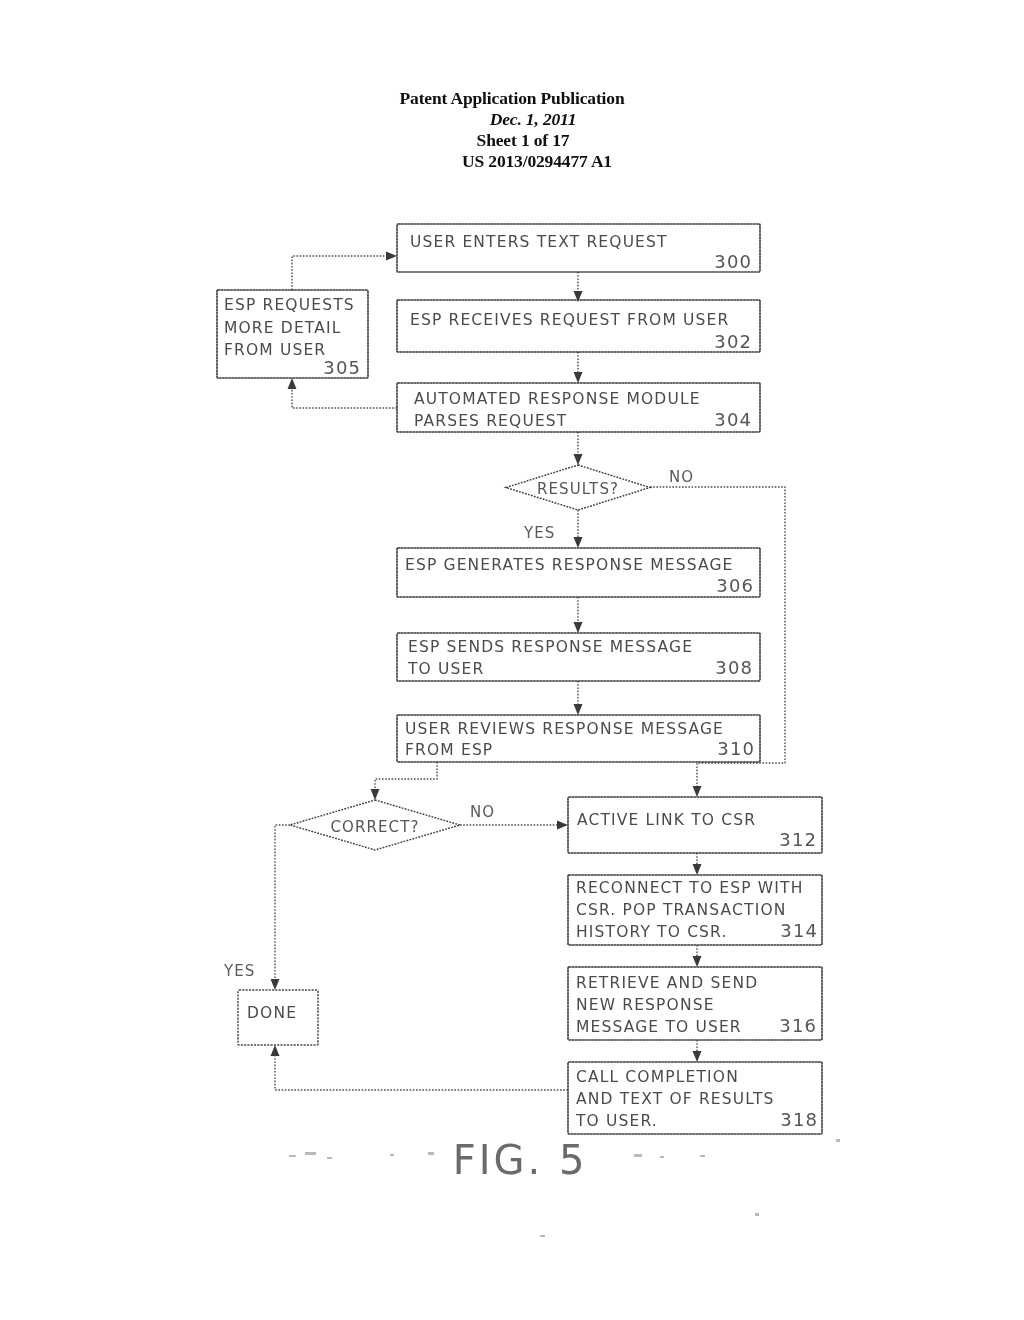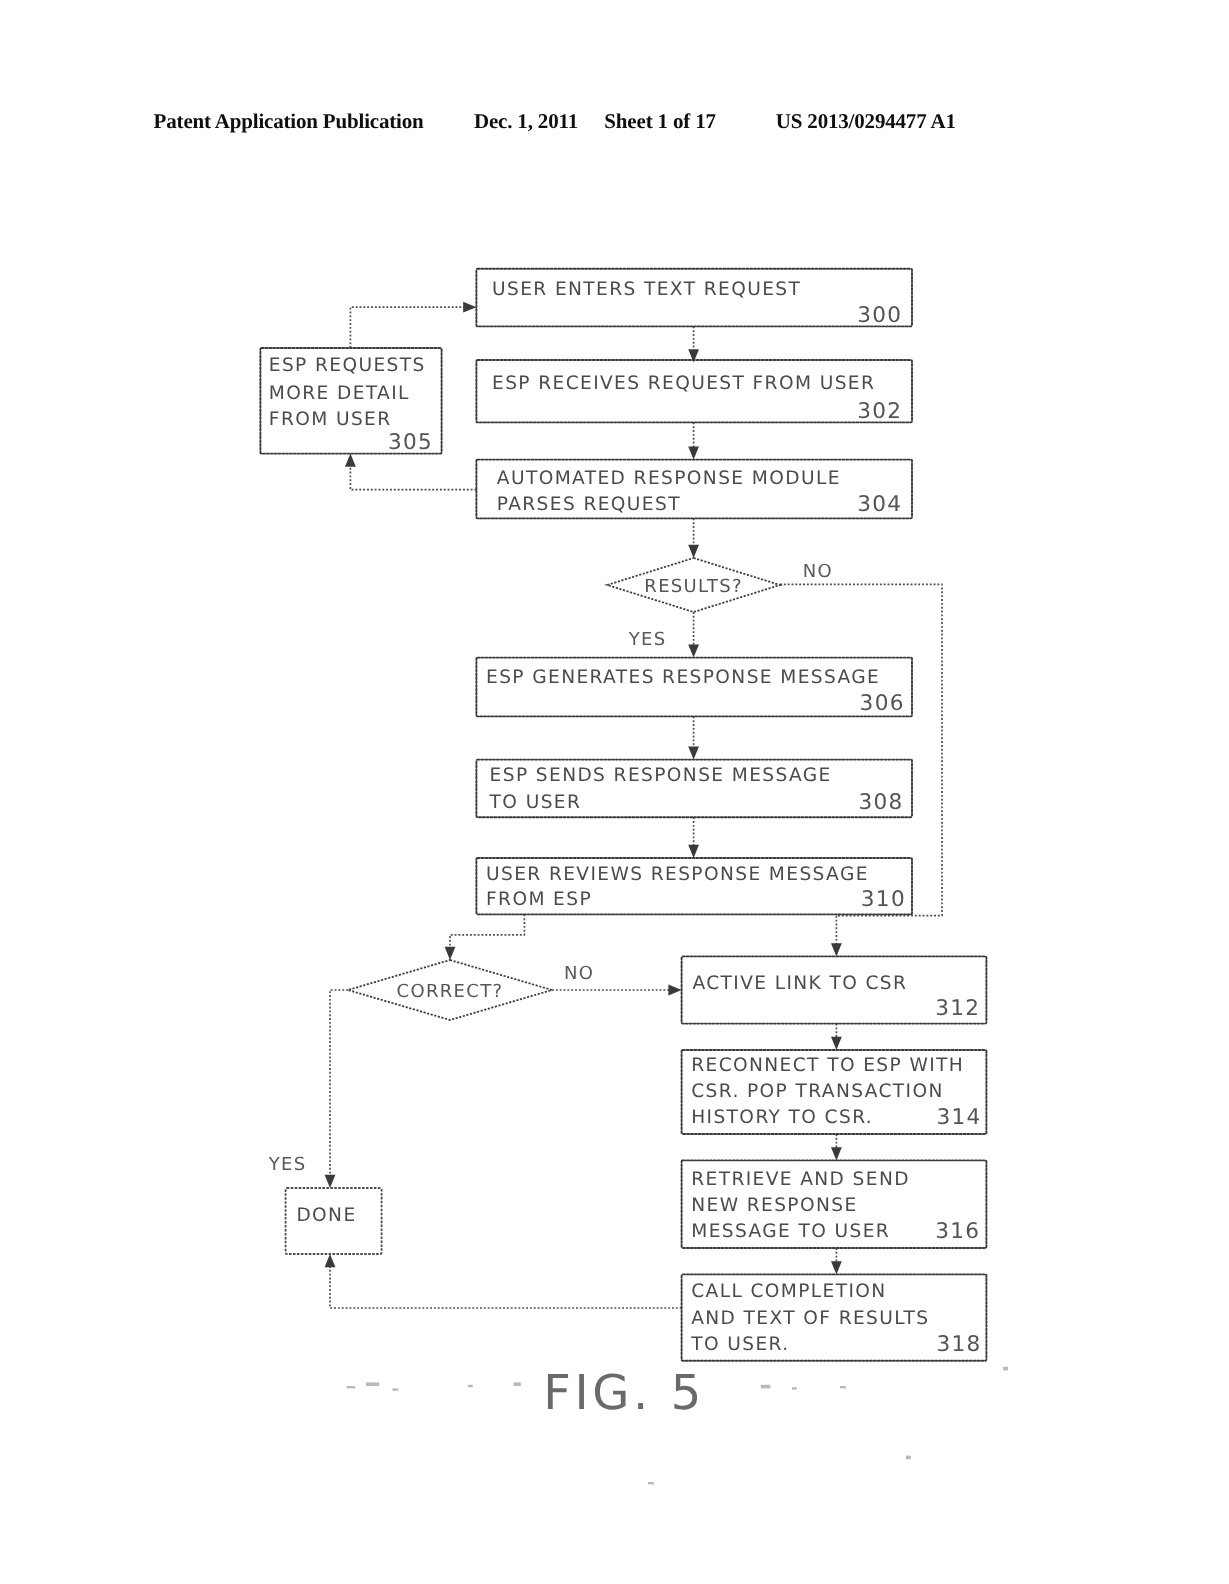--- a/index.html
+++ b/index.html
@@ -24,23 +24,24 @@
     width: 768px;
     height: 26px;
     display: flex;
     align-items: center;
     font-family: "Liberation Serif", serif;
     font-weight: bold;
     font-size: 17.5px;
     color: #100f0f;
     letter-spacing: -0.15px;
     white-space: nowrap;
+    flex-direction: column;
   }
   #page-header .hdr-pub   { }
-  #page-header .hdr-date  { margin-left: 42px; }
+  #page-header .hdr-date  { margin-left: 42px; font-style: italic; }
   #page-header .hdr-sheet { margin-left: 22px; }
   #page-header .hdr-num   { margin-left: 50px; }
 
   
   #figure-canvas {
     position: absolute;
     left: 0;
     top: 0;
     width: 1024px;
     height: 972px;

